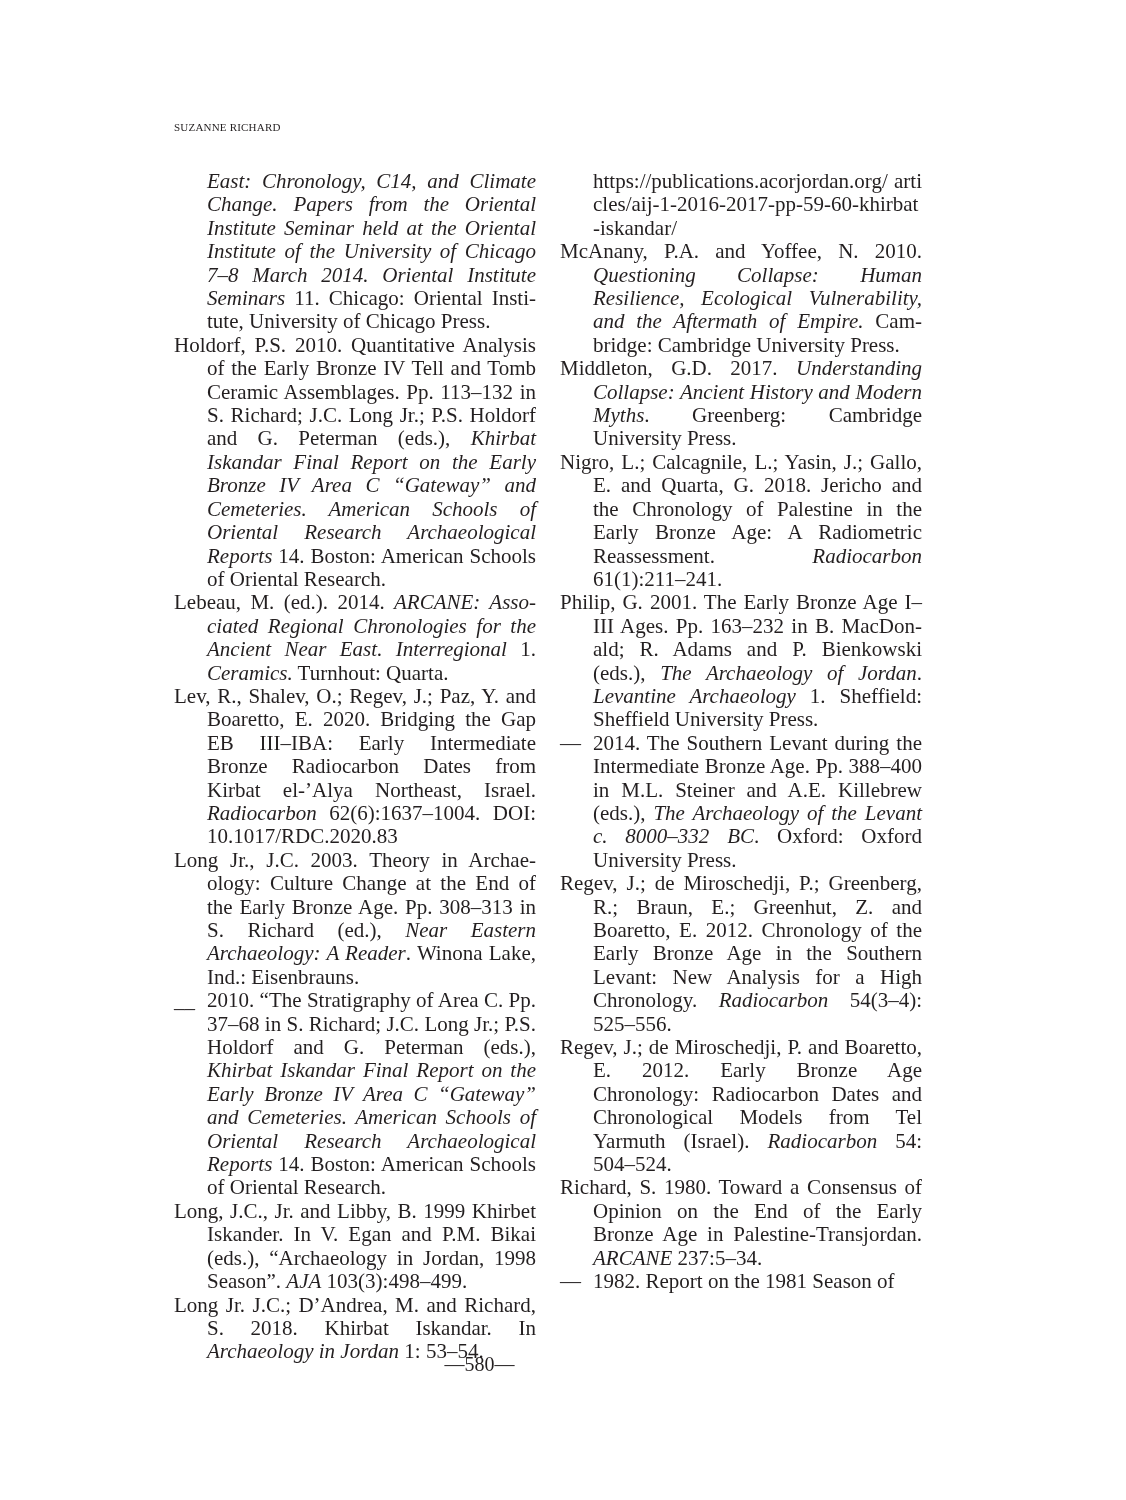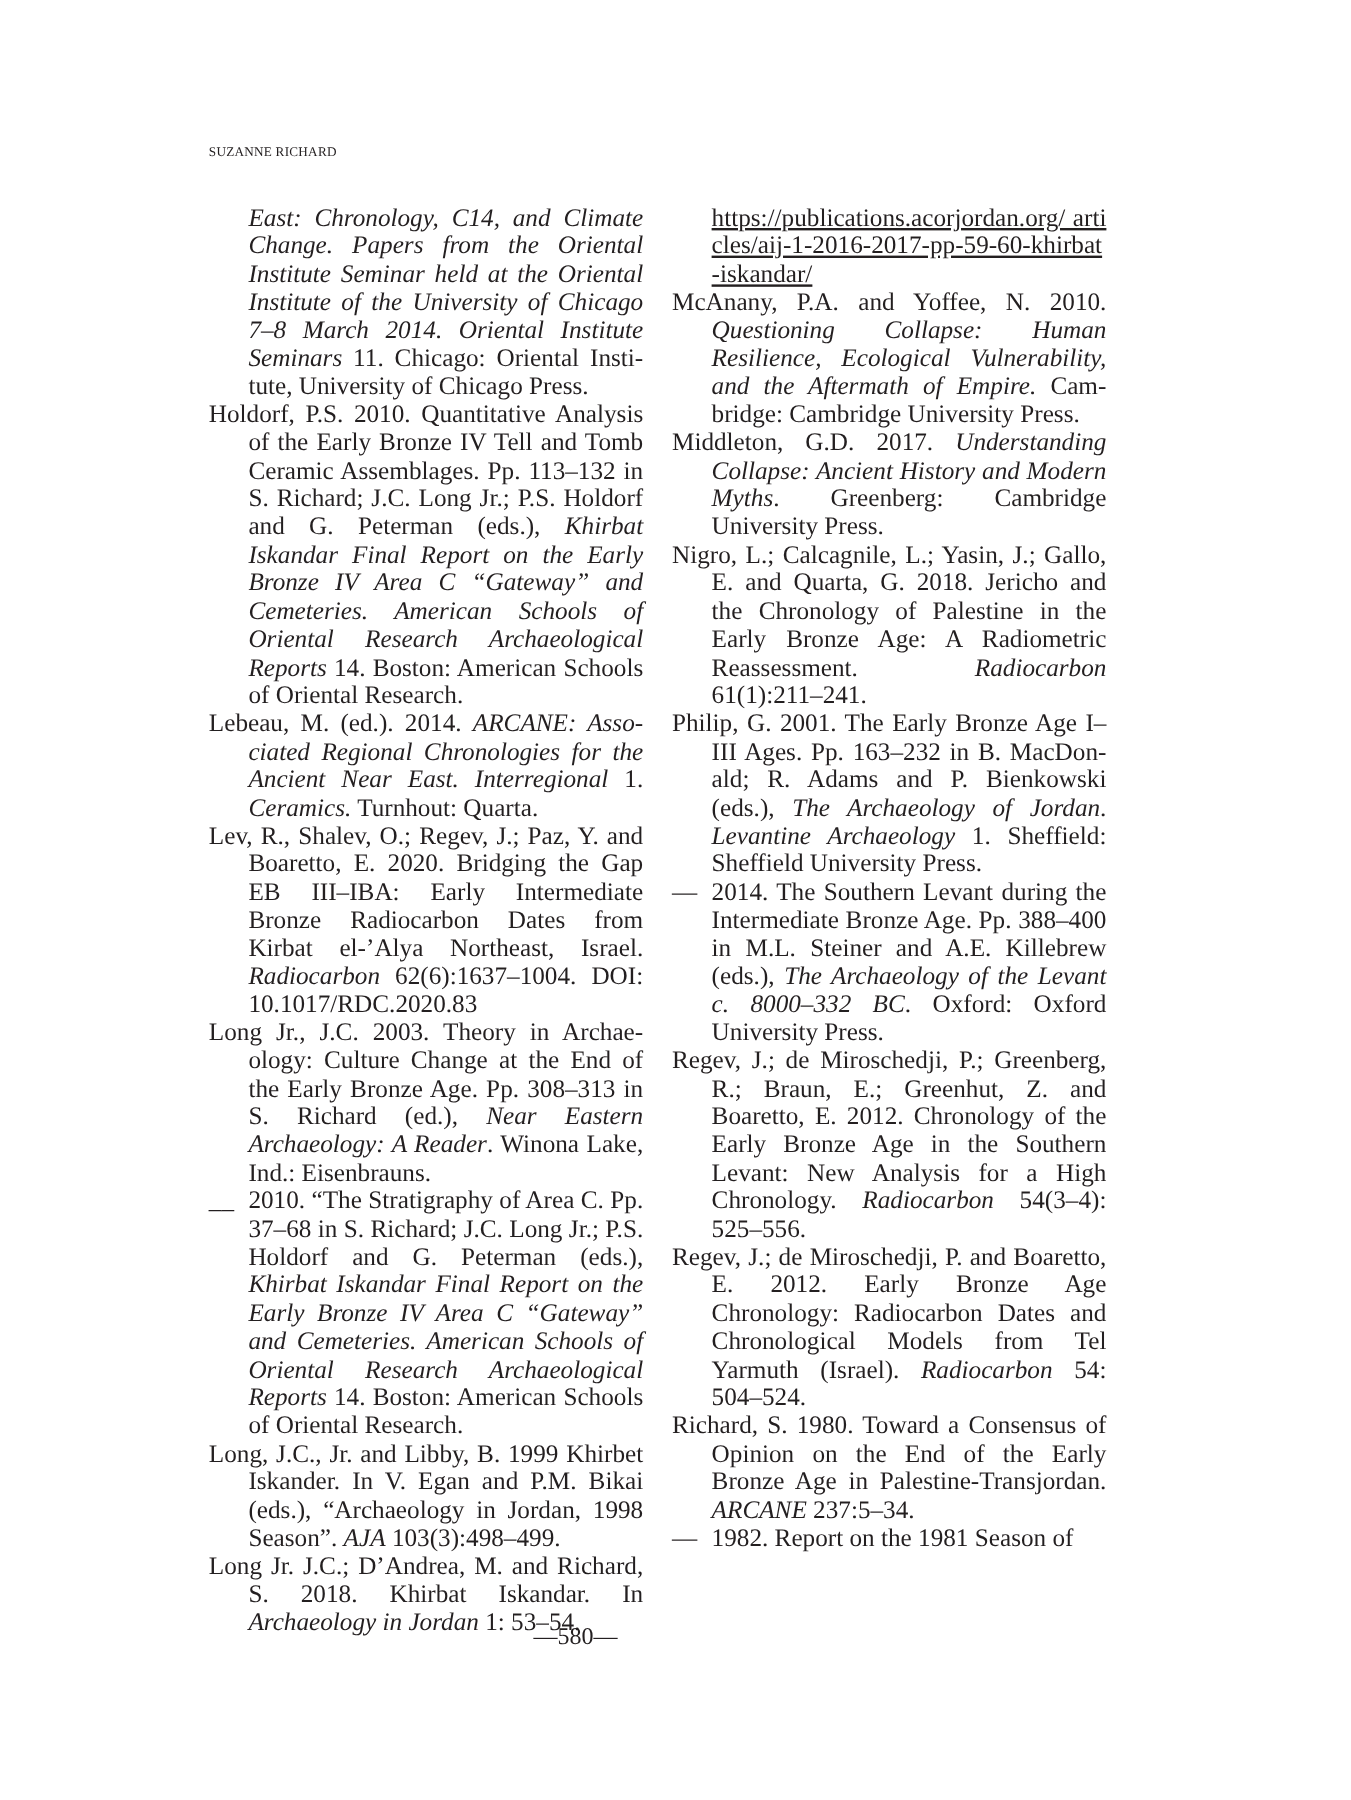--- a/index.html
+++ b/index.html
@@ -50,21 +50,20 @@
       position: absolute;
       left: 0;
       top: 0;
       width: 33px;
       text-indent: 0;
     }
     .entry .seg-i { font-style: italic; }
     .entry .seg-r { font-style: normal; margin-top: 37px; }
     .url {
       word-break: break-all;
-      text-decoration: underline;
     }
     .folio {
       position: absolute;
       left: 0;
       width: 959px;
       top: 1352px;
       text-align: center;
       font-size: 20px;
       line-height: 24px;
     }

